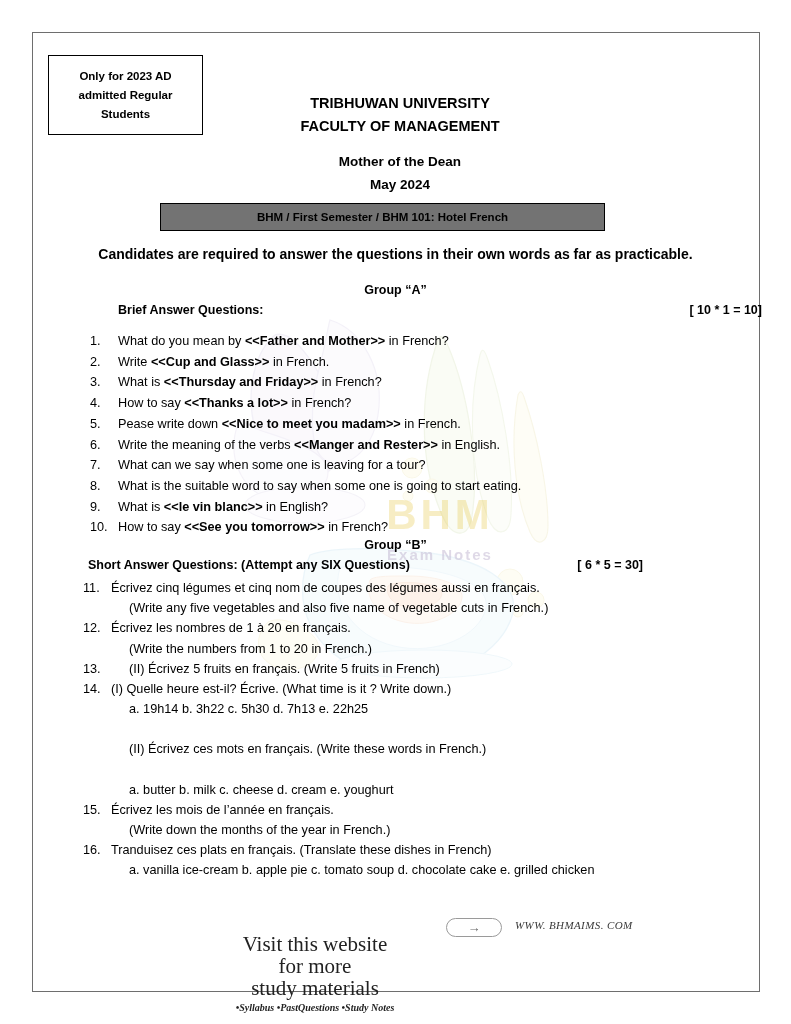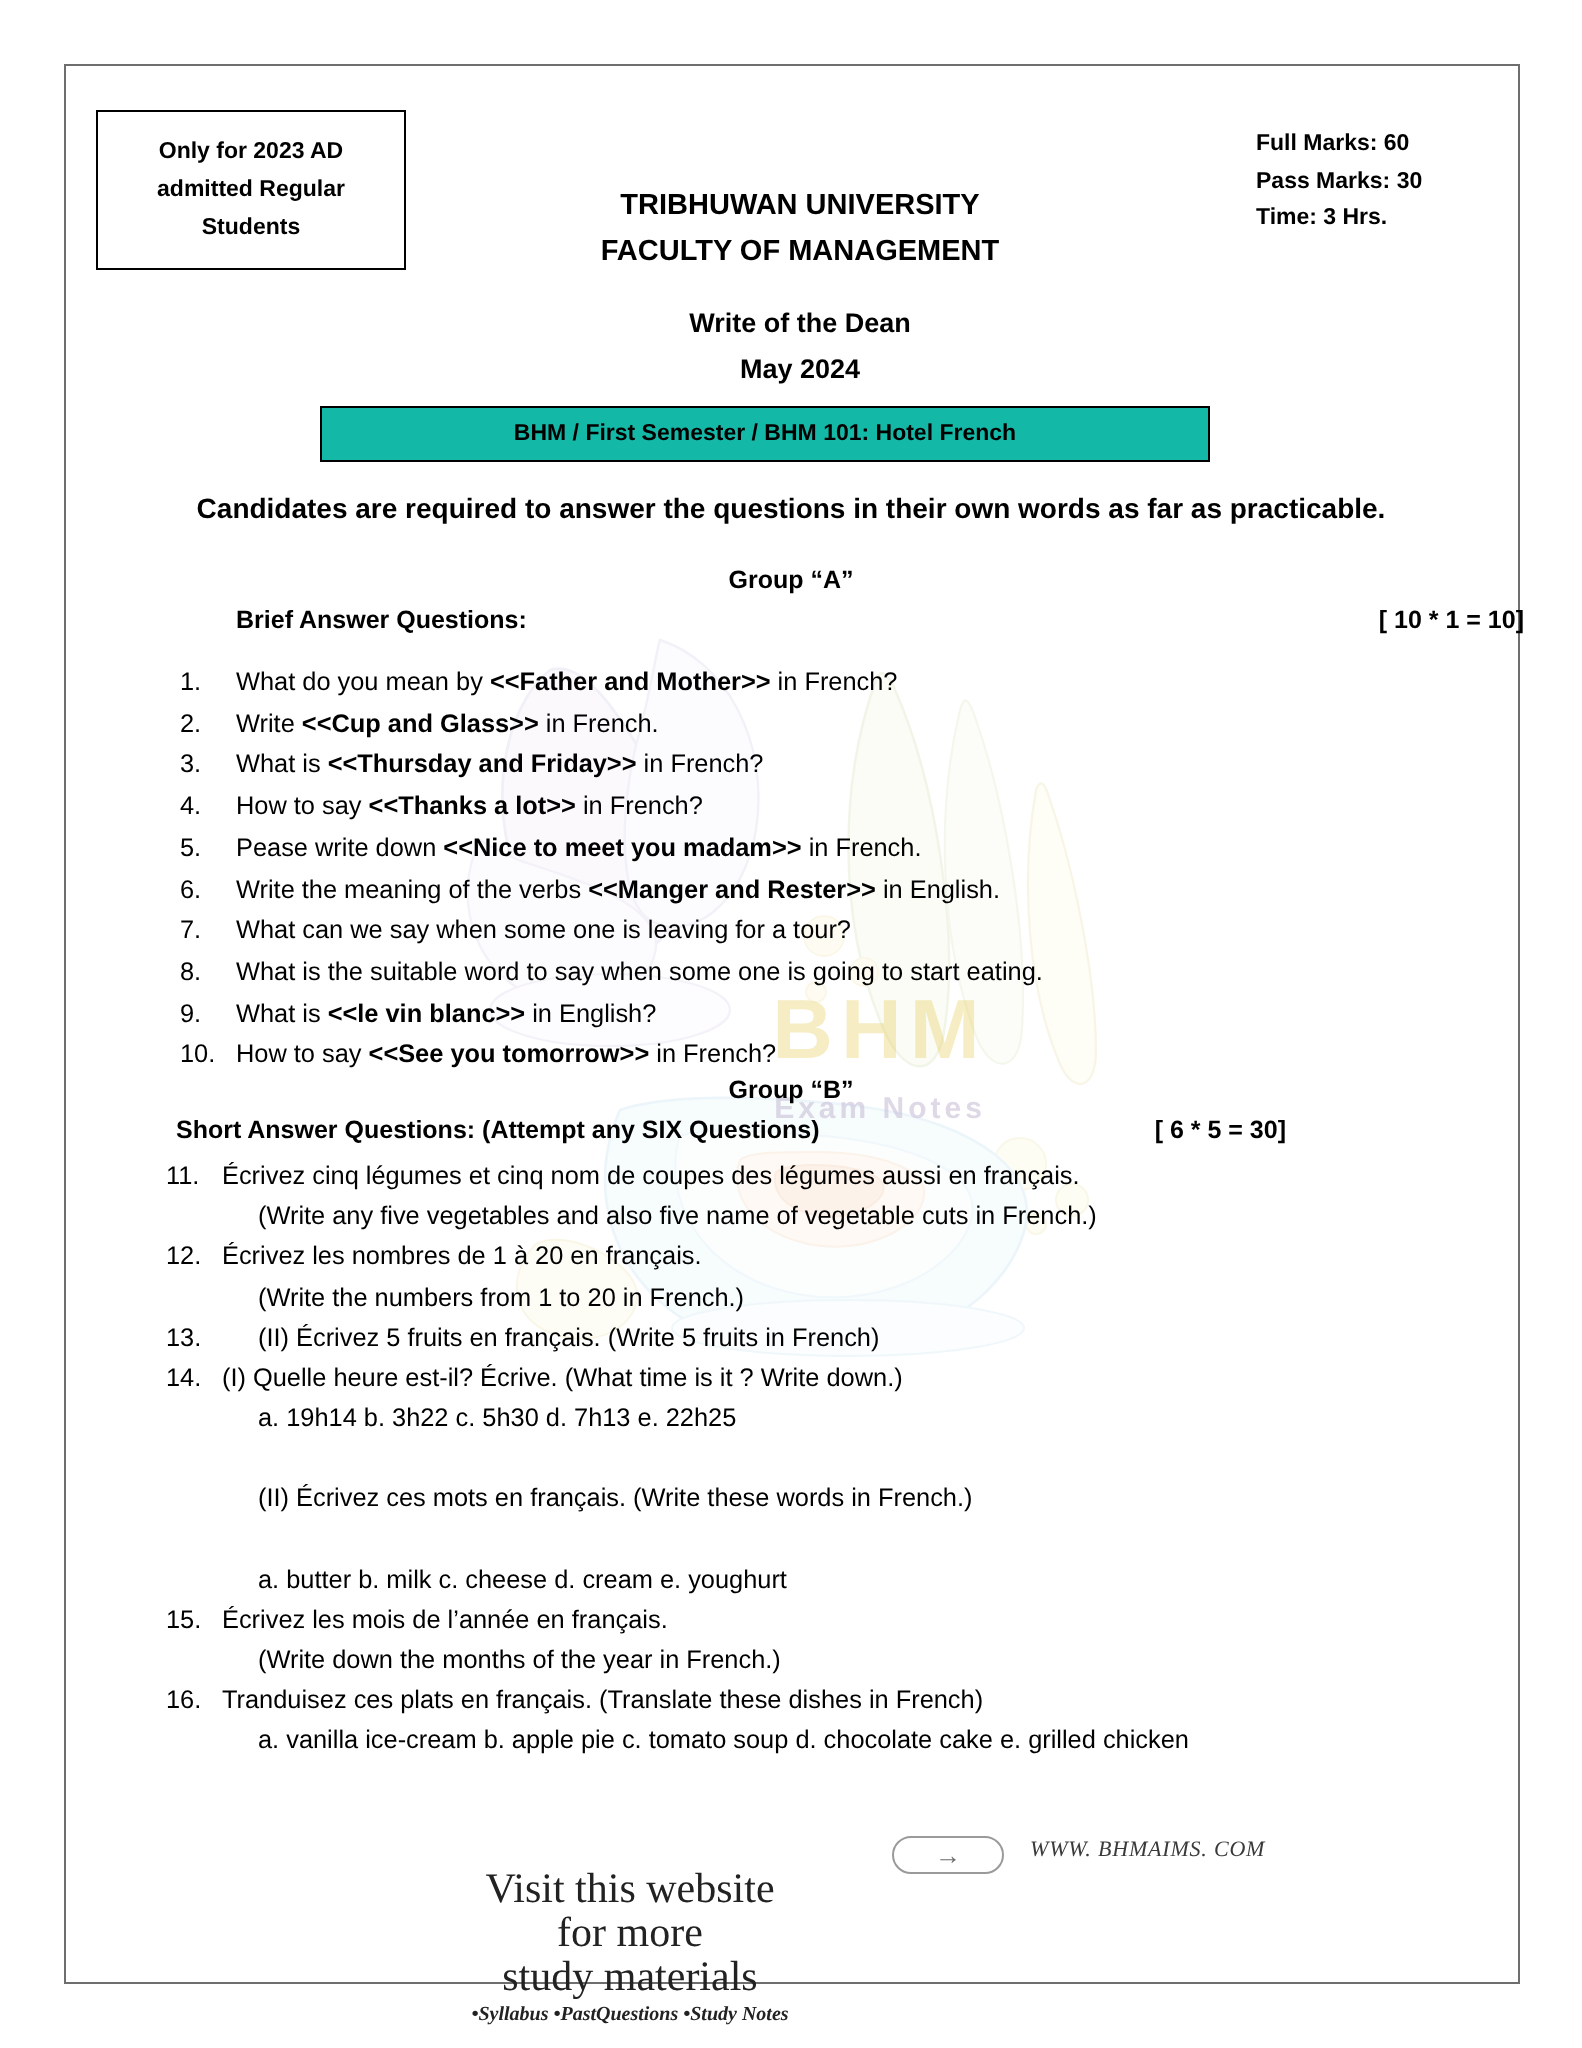--- a/index.html
+++ b/index.html
@@ -133,21 +133,21 @@
     left: 160px;
     top: 203px;
     width: 445px;
     height: 28px;
     border: 1.5px solid #000;
     display: flex;
     align-items: center;
     justify-content: center;
     font-size: 11.5px;
     font-weight: bold;
-    background: #14b8a6;
+    background: #737373;
   }
 
   #instruction {
     left: 0px;
     top: 246px;
     width: 791px;
     text-align: center;
     font-size: 14px;
     font-weight: bold;
   }
@@ -295,32 +295,27 @@
   <div id="page-border"></div>
 
   <div id="content">
 
     <div class="abs" id="notice-box">
       <span>Only for 2023 AD</span>
       <span>admitted Regular</span>
       <span>Students</span>
     </div>
 
-    <div class="abs" id="marks-block">
-      <div>Full Marks: 60</div>
-      <div>Pass Marks: 30</div>
-      <div>Time: 3 Hrs.</div>
-    </div>
 
     <div class="abs" id="univ-block">
       <div>TRIBHUWAN UNIVERSITY</div>
       <div>FACULTY OF MANAGEMENT</div>
     </div>
     <div class="abs" id="office-block">
-      <div>Write of the Dean</div>
+      <div>Mother of the Dean</div>
       <div>May 2024</div>
     </div>
 
     <div class="abs" id="course-box">
       <span>BHM / First Semester / BHM 101: Hotel French</span>
     </div>
 
     <div class="abs" id="instruction">Candidates are required to answer the questions in their own words as far as practicable.</div>
 
     <div class="abs group-head" id="group-a-head">Group “A”</div>

